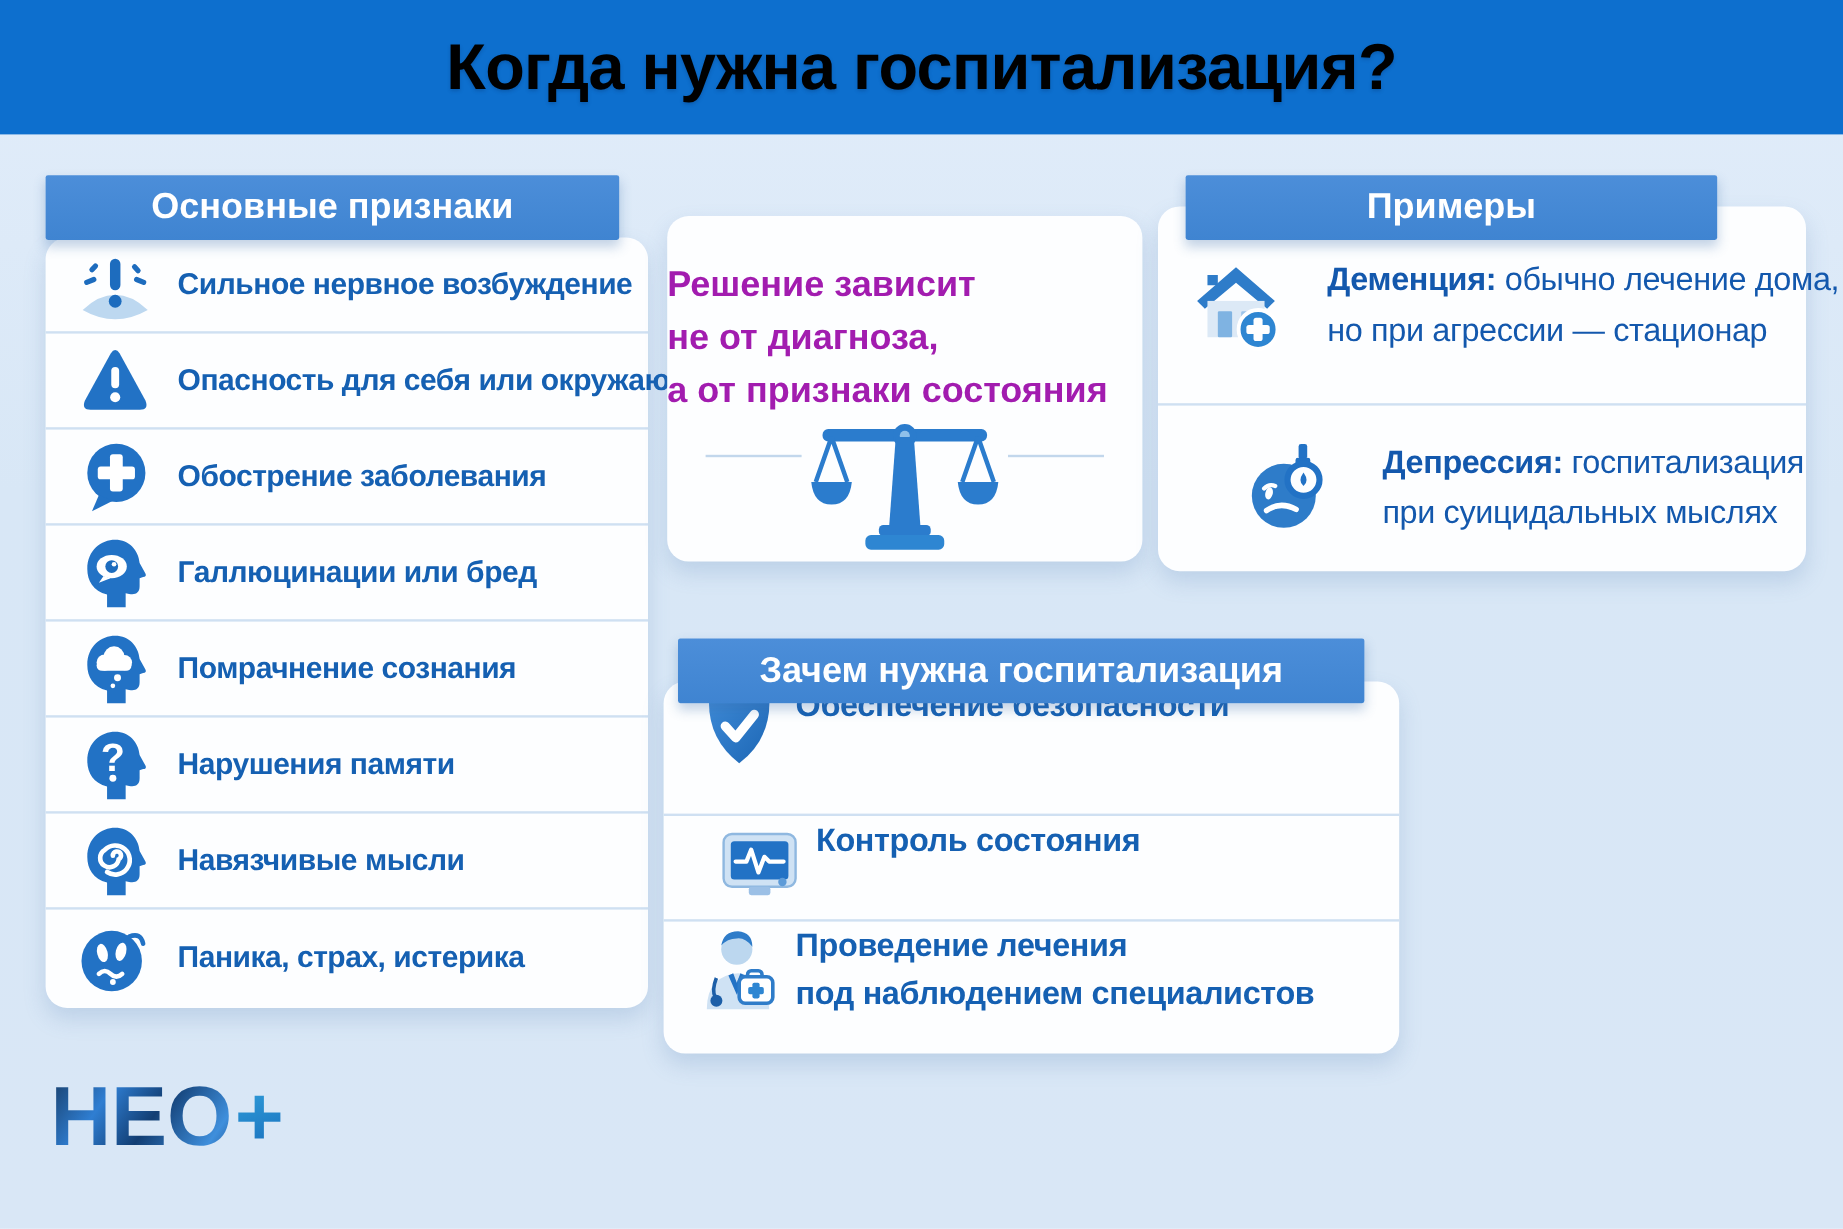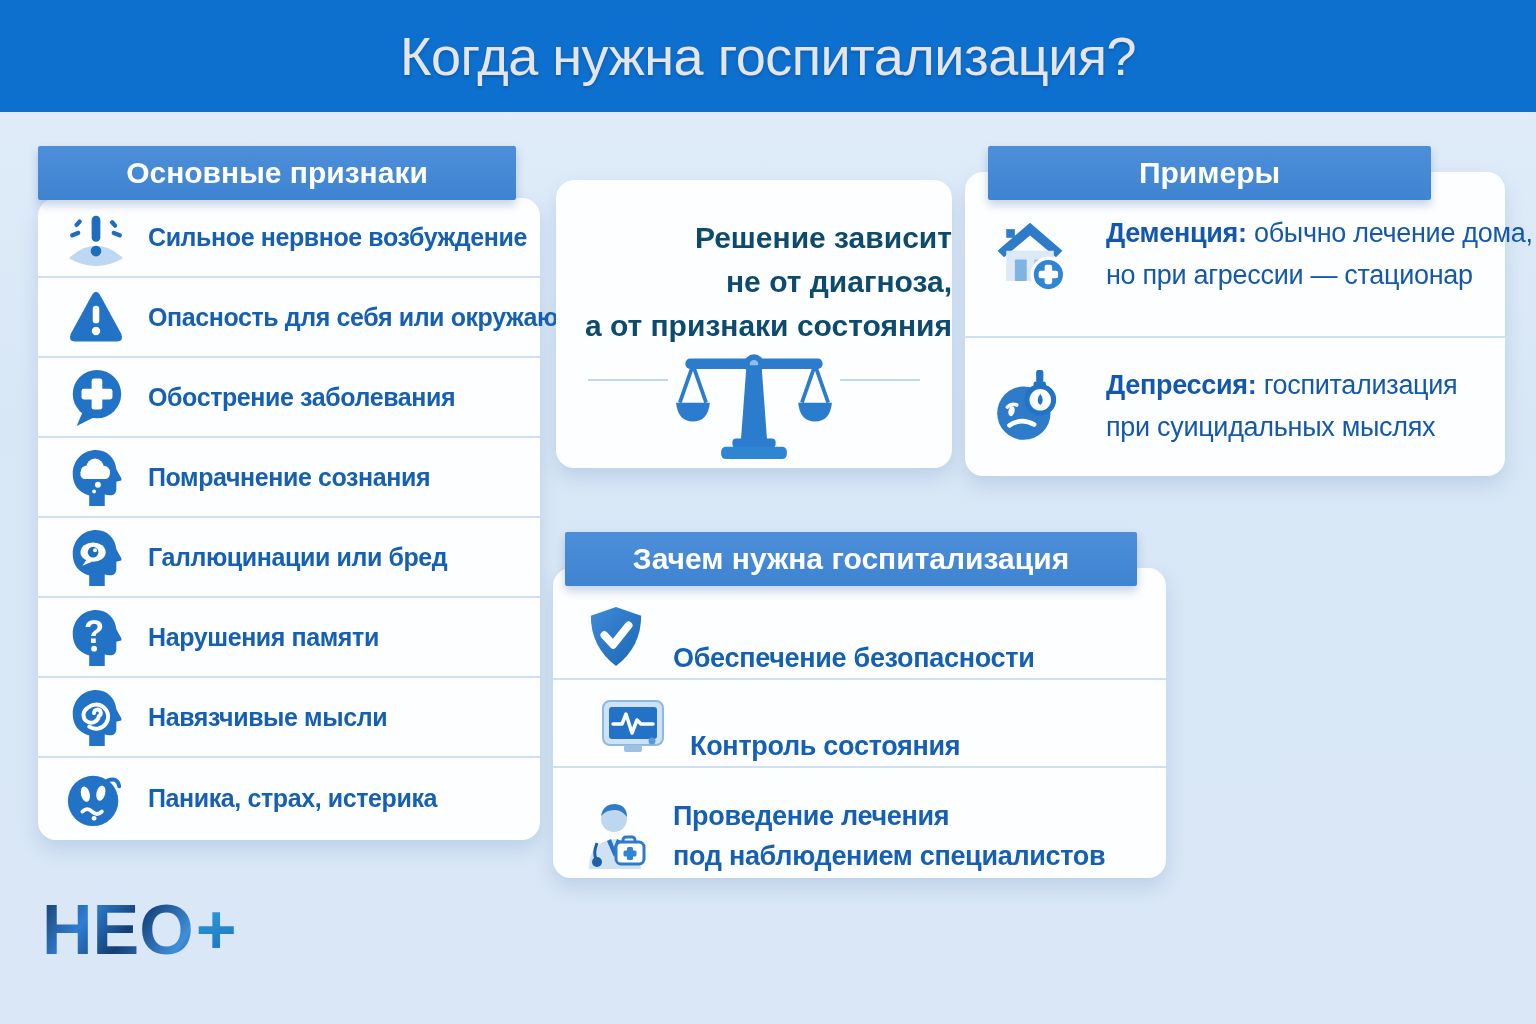--- a/index.html
+++ b/index.html
@@ -12,21 +12,21 @@
     overflow:hidden;
   }
 
   
   .header {
     position:absolute; left:0; top:0; width:1536px; height:112px;
     background:#0d6fce;
     display:flex; align-items:center; justify-content:center;
   }
   .header h1 {
-    color:#e5e5e5; font-size:54px; font-weight:400; letter-spacing:-0.5px;
+    color:#000000; font-size:54px; font-weight:700; letter-spacing:-0.5px;
     text-shadow:0 2px 3px rgba(0,40,90,.25);
   }
 
   
   .banner {
     position:absolute; height:54px; border-radius:2px;
     background:linear-gradient(180deg,#4c8ed9 0%,#3f84d1 100%);
     box-shadow:0 5px 10px rgba(60,110,170,.30);
     display:flex; align-items:center; justify-content:center;
     color:#fff; font-size:30px; font-weight:700; z-index:3;
@@ -53,39 +53,39 @@
   }
   .sign-row:not(:last-child){ border-bottom:2px solid #cfe0f2; }
   .sign-icon { width:64px; min-width:64px; height:64px; display:flex; align-items:center; justify-content:center; }
   .sign-label {
     color:#1560b2; font-size:25px; font-weight:600; letter-spacing:-0.4px;
     white-space:nowrap;
   }
 
   
   #card-decision .decision-text {
-    margin-top:36px; text-align:right;
-    color:#0c4a6e; font-size:30px; font-weight:700; line-height:44px;
+    margin-top:36px; text-align:left;
+    color:#a21caf; font-size:30px; font-weight:700; line-height:44px;
   }
   #card-decision .decision-text span { display:block; }
   .stub-line { position:absolute; top:199px; height:2px; background:#c2d7ec; width:80px; }
   .stub-left  { left:32px; }
   .stub-right { right:32px; }
   .scales-wrap { position:absolute; left:50%; transform:translateX(-50%); bottom:4px; }
 
   
   .example-item { display:flex; align-items:center; gap:37px; padding:0 16px 0 26px; }
   .example-item.first  { height:166px; border-bottom:2px solid #cfe0f2; }
-  .example-item.second { height:136px; }
+  .example-item.second { height:136px;margin-left:46px; }
   .example-icon { width:78px; min-width:78px; height:80px; display:flex; align-items:center; justify-content:center; }
   .example-text { color:#1358ad; font-size:27px; font-weight:500; line-height:42px; letter-spacing:-0.3px; white-space:nowrap; }
   .example-text b { font-weight:700; }
 
   
-  .why-row { display:flex; align-items:flex-end; gap:22px; padding:0 14px 0 28px; }
+  .why-row { display:flex; align-items:flex-start; gap:12px; padding:0 14px 0 28px; }
   .why-row.r1 { height:112px; border-bottom:2px solid #cfe0f2; }
   .why-row.r2 { height:88px;  border-bottom:2px solid #cfe0f2;padding-left:45px; }
   .why-row.r3 { height:108px; }
   .why-icon { width:70px; min-width:70px; height:80px; display:flex; align-items:center; justify-content:center; }
   .why-label { color:#1560b2; font-size:27px; font-weight:600; line-height:40px; letter-spacing:-0.3px; white-space:nowrap; }
   .why-label span { display:block; }
 
   
   .logo {
     position:absolute; left:42px; top:892px;
@@ -156,42 +156,42 @@
         <rect x="17" y="23.5" width="32" height="11" rx="2.5" fill="#fff"></rect>
       </svg>
     </span>
     <span class="sign-label">Обострение заболевания</span>
   </div>
 
   <div class="sign-row">
     <span class="sign-icon">
       <svg width="62" height="62" viewBox="0 0 64 64">
         <path d="M25,62 V51 C13,48 8,39 8,29 C8,13 20,4 32,4 C44,4 52,13 53,24 L58,33 C59,35 58,36 56,36 L53,37 V44 C53,50 49,51.5 44,50.5 L41,50 V62 Z" fill="#2272c5"></path>
+        <ellipse cx="29" cy="27" rx="13" ry="10" fill="#fff"></ellipse>
+        <path d="M22,35 L18,41 L28,37 Z" fill="#fff"></path>
+        <circle cx="29" cy="27" r="5.5" fill="#1d6cbe"></circle>
+        <circle cx="31" cy="25" r="2" fill="#fff"></circle>
+      </svg>
+    </span>
+    <span class="sign-label">Галлюцинации или бред</span>
+  </div>
+
+  <div class="sign-row">
+    <span class="sign-icon">
+      <svg width="62" height="62" viewBox="0 0 64 64">
+        <path d="M25,62 V51 C13,48 8,39 8,29 C8,13 20,4 32,4 C44,4 52,13 53,24 L58,33 C59,35 58,36 56,36 L53,37 V44 C53,50 49,51.5 44,50.5 L41,50 V62 Z" fill="#2272c5"></path>
         <circle cx="23" cy="27" r="7" fill="#fff"></circle>
         <circle cx="31" cy="22" r="9" fill="#fff"></circle>
         <circle cx="40" cy="27" r="6.5" fill="#fff"></circle>
         <rect x="16" y="25" width="30" height="9" rx="4.5" fill="#fff"></rect>
         <circle cx="34" cy="40" r="3" fill="#fff"></circle>
         <circle cx="30" cy="47" r="2" fill="#fff"></circle>
       </svg>
     </span>
     <span class="sign-label">Помрачнение сознания</span>
-  </div>
-
-  <div class="sign-row">
-    <span class="sign-icon">
-      <svg width="62" height="62" viewBox="0 0 64 64">
-        <path d="M25,62 V51 C13,48 8,39 8,29 C8,13 20,4 32,4 C44,4 52,13 53,24 L58,33 C59,35 58,36 56,36 L53,37 V44 C53,50 49,51.5 44,50.5 L41,50 V62 Z" fill="#2272c5"></path>
-        <ellipse cx="29" cy="27" rx="13" ry="10" fill="#fff"></ellipse>
-        <path d="M22,35 L18,41 L28,37 Z" fill="#fff"></path>
-        <circle cx="29" cy="27" r="5.5" fill="#1d6cbe"></circle>
-        <circle cx="31" cy="25" r="2" fill="#fff"></circle>
-      </svg>
-    </span>
-    <span class="sign-label">Галлюцинации или бред</span>
   </div>
 
   <div class="sign-row">
     <span class="sign-icon">
       <svg width="62" height="62" viewBox="0 0 64 64">
         <path d="M25,62 V51 C13,48 8,39 8,29 C8,13 20,4 32,4 C44,4 52,13 53,24 L58,33 C59,35 58,36 56,36 L53,37 V44 C53,50 49,51.5 44,50.5 L41,50 V62 Z" fill="#2272c5"></path>
         <text x="30" y="38" text-anchor="middle" font-family="Liberation Sans, sans-serif" font-size="34" font-weight="bold" fill="#fff">?</text>
         <circle cx="30" cy="44" r="3" fill="#fff"></circle>
       </svg>
     </span>

